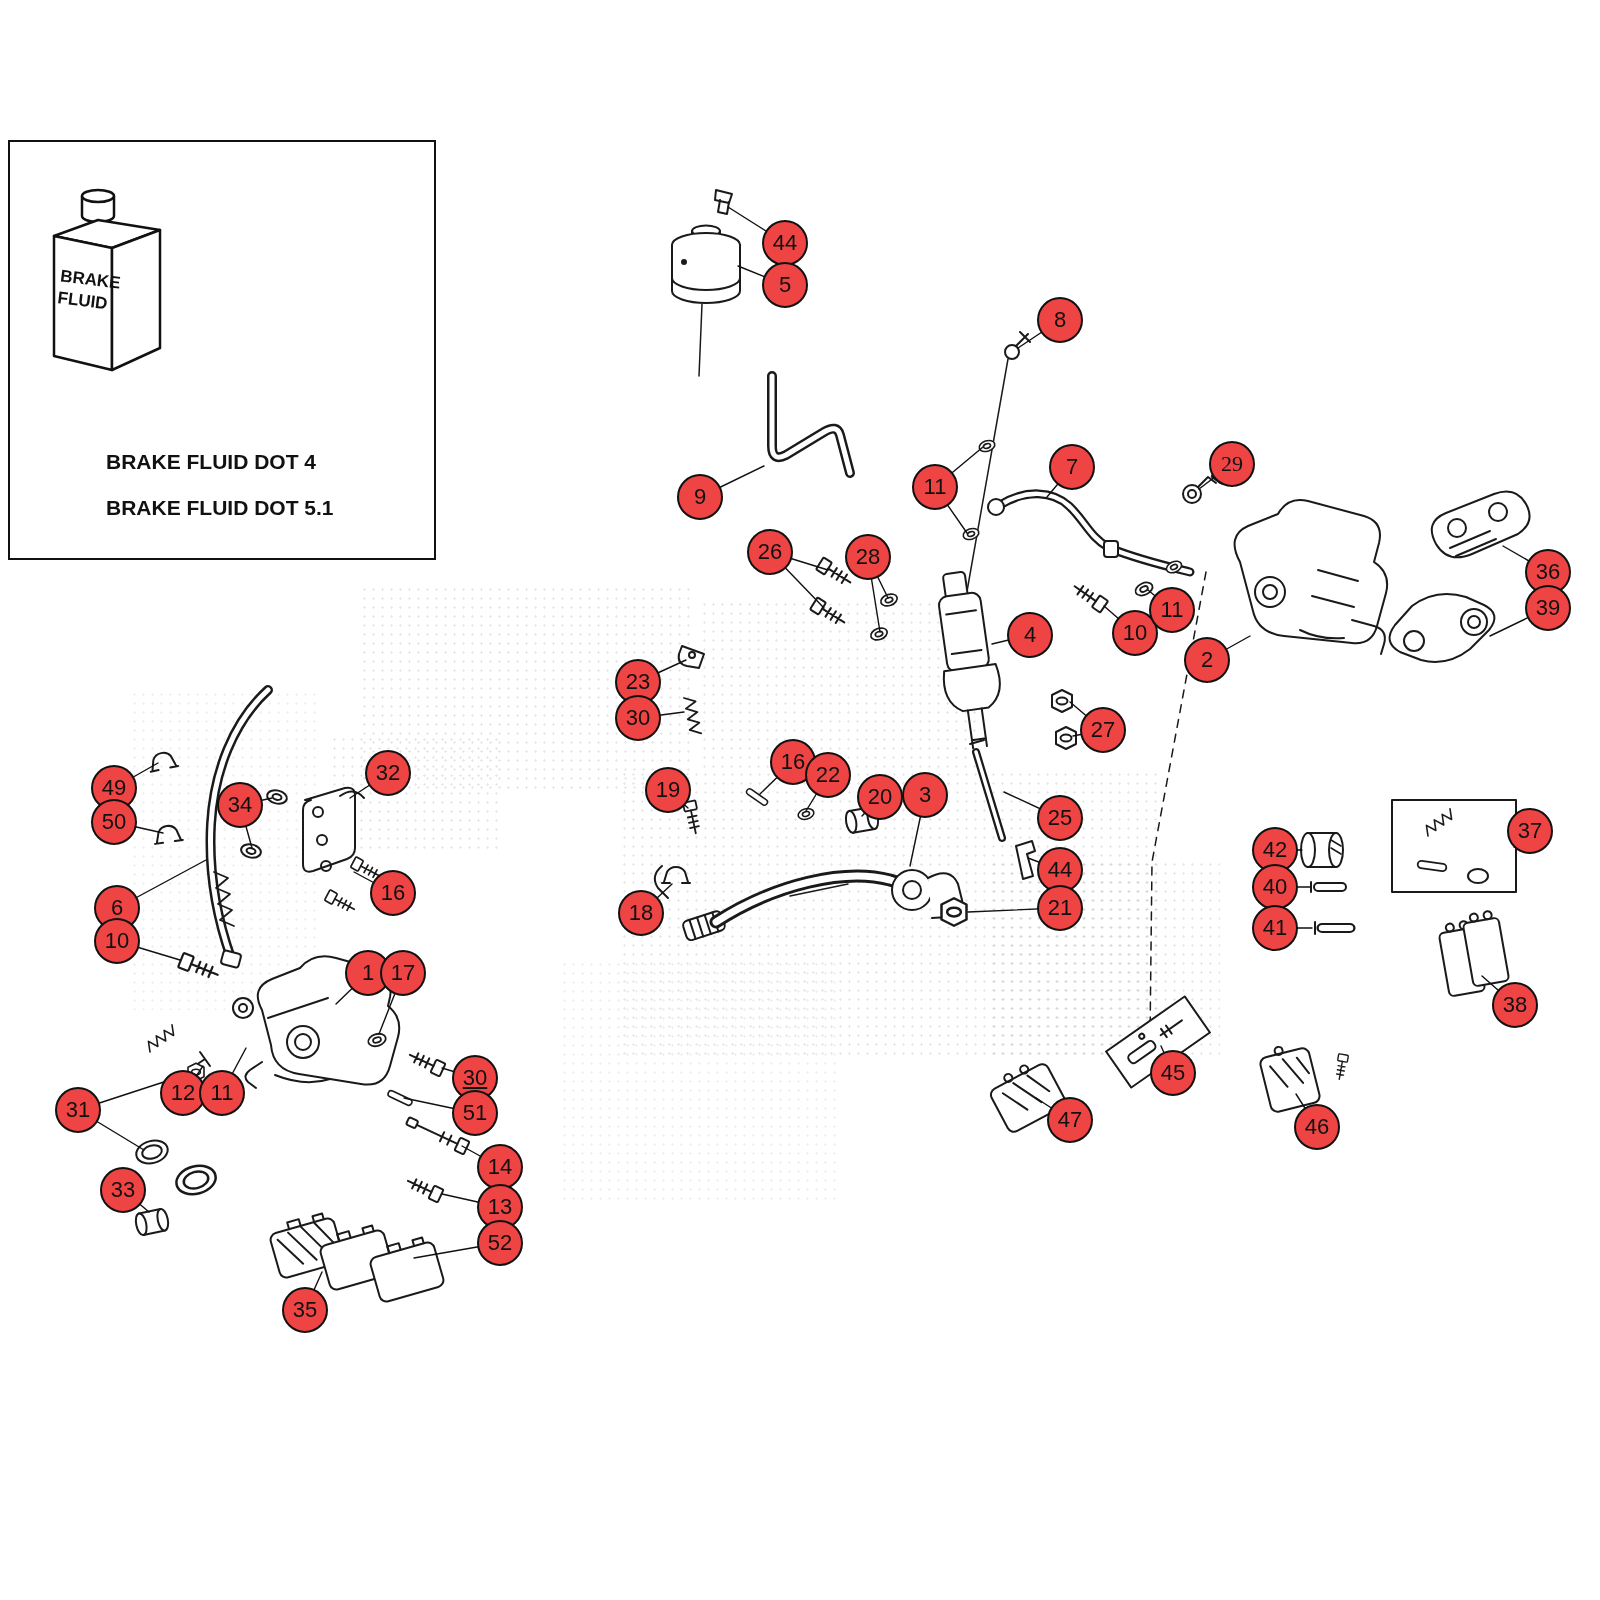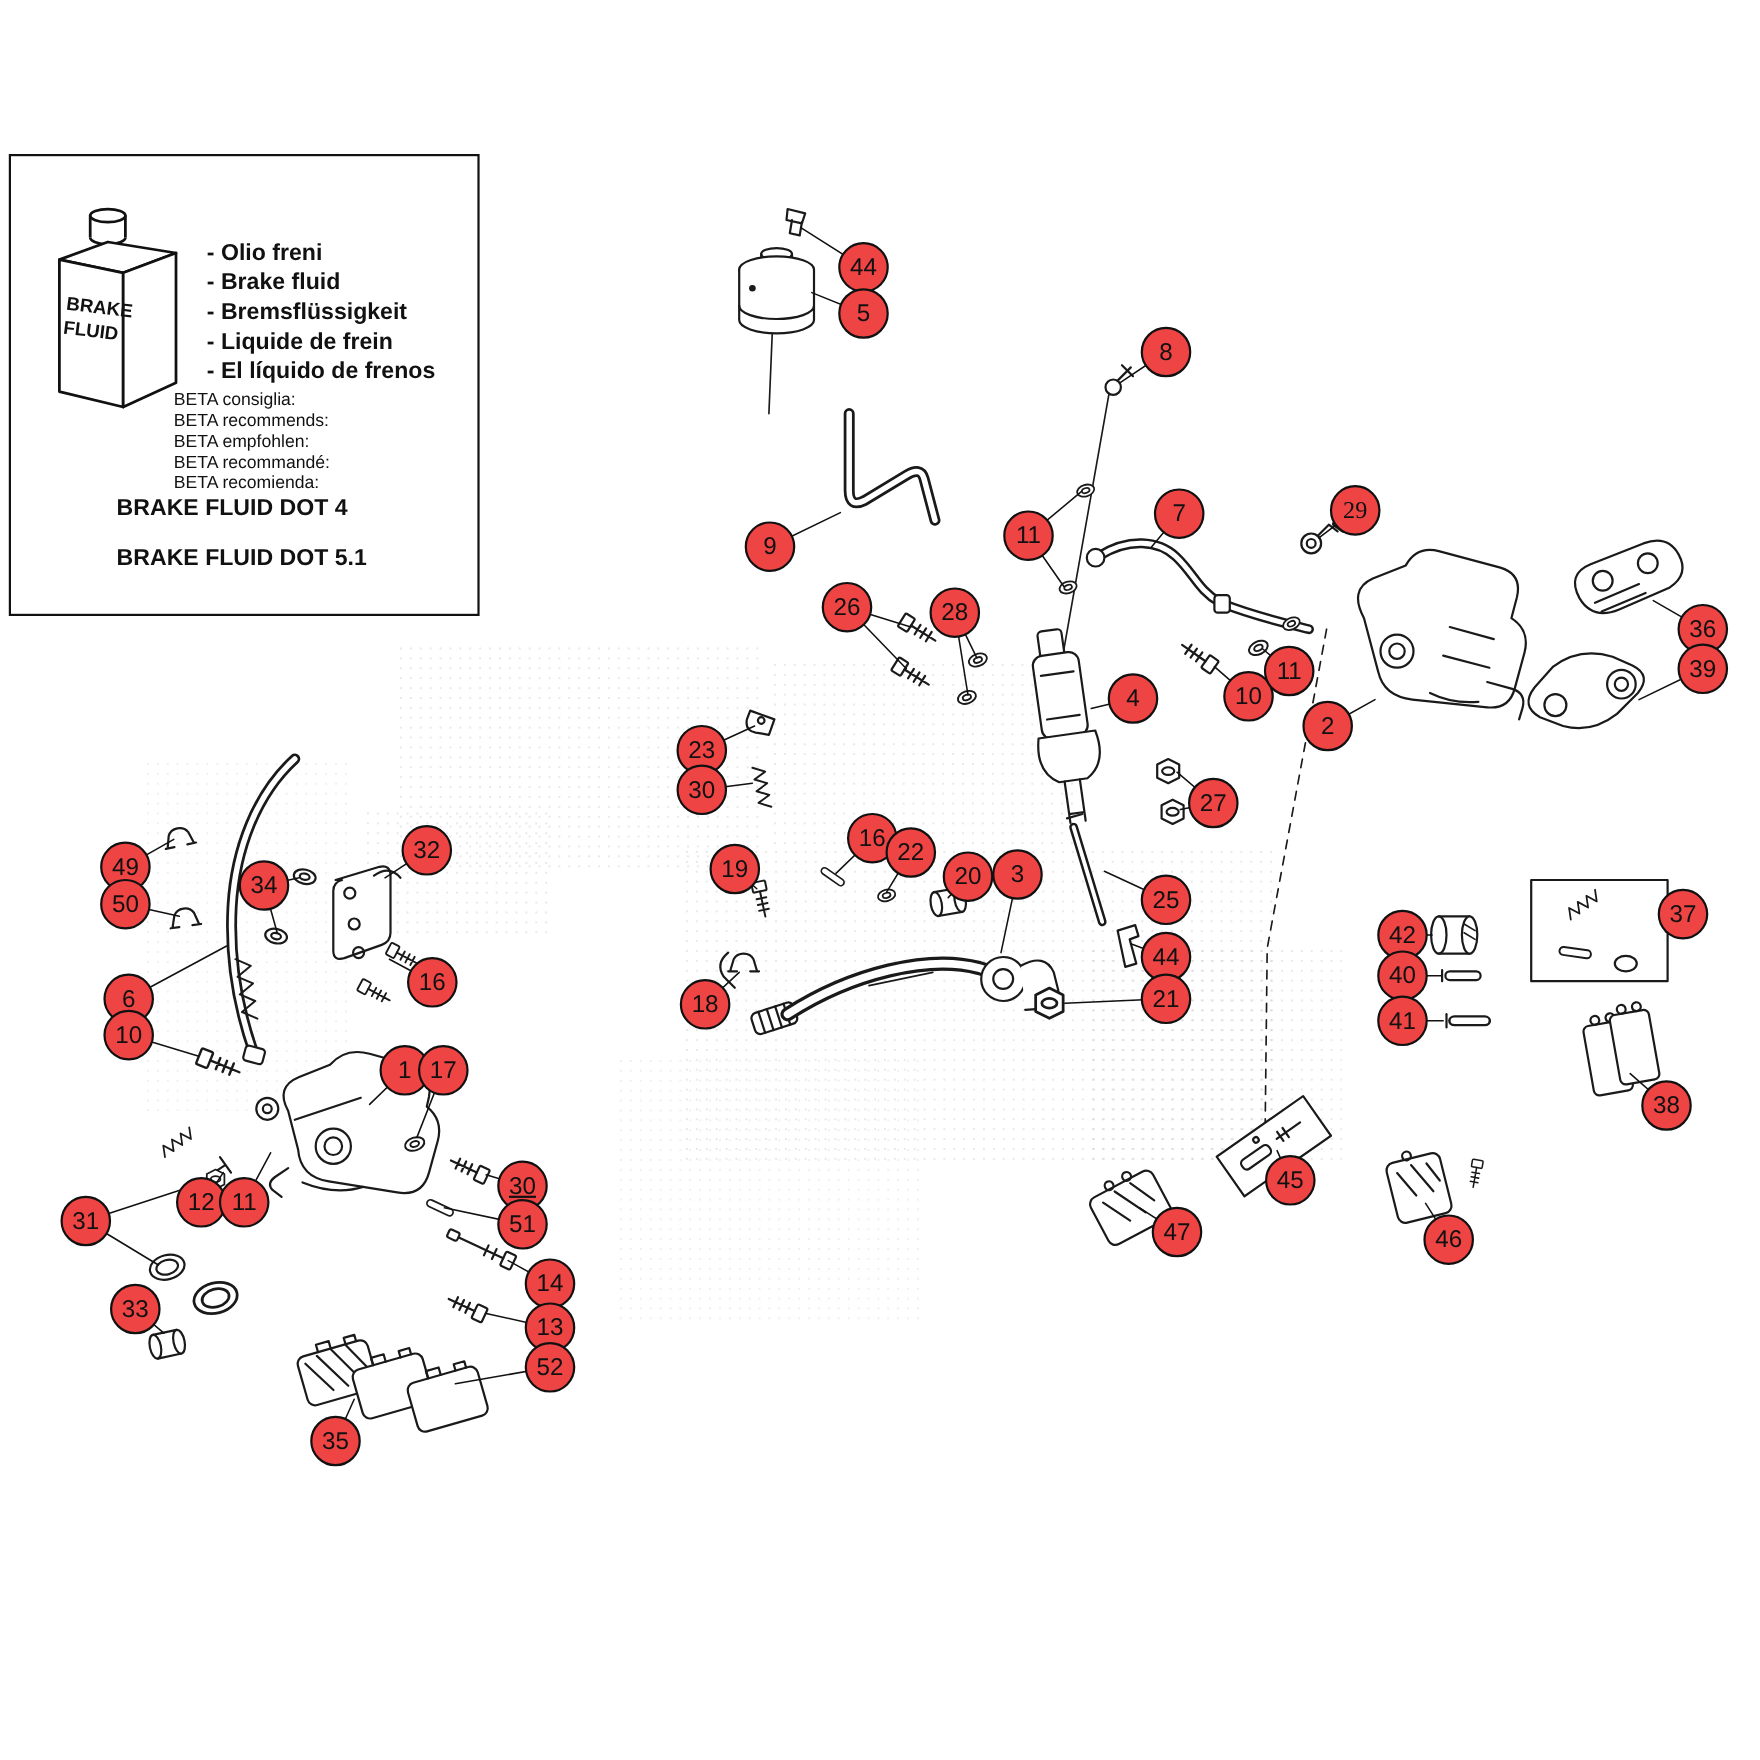--- a/index.html
+++ b/index.html
@@ -45,34 +45,20 @@
       <path d="M46,16 v20 M78,16 v20"></path>
       <path d="M46,36 a16,6 0 0 0 32,0"></path>
       <polygon points="18,56 62,40 124,50 76,68" fill="#fff"></polygon>
       <polygon points="18,56 76,68 76,190 18,176" fill="#fff"></polygon>
       <polygon points="76,68 124,50 124,168 76,190" fill="#fff"></polygon>
       <g transform="rotate(7 30 100)" fill="#111" stroke="none" style="font-family:'Liberation Sans',sans-serif;font-weight:700;font-size:17px;">
         <text x="24" y="102">BRAKE</text>
         <text x="24" y="124">FLUID</text>
       </g>
     </svg>
-    <div class="fluid-name-list">
-        <div class="fluid-name-line">- Olio freni</div>
-        <div class="fluid-name-line">- Brake fluid</div>
-        <div class="fluid-name-line">- Bremsflüssigkeit</div>
-        <div class="fluid-name-line">- Liquide de frein</div>
-        <div class="fluid-name-line">- El líquido de frenos</div>
-      </div>
-    <div class="beta-recommend-list">
-        <div class="beta-line">BETA consiglia:</div>
-        <div class="beta-line">BETA recommends:</div>
-        <div class="beta-line">BETA empfohlen:</div>
-        <div class="beta-line">BETA recommandé:</div>
-        <div class="beta-line">BETA recomienda:</div>
-      </div>
     <div class="dot-line dot4">BRAKE FLUID DOT 4</div>
     <div class="dot-line dot51">BRAKE FLUID DOT 5.1</div>
   </div>
 
   <svg id="diagram-svg" viewBox="0 0 1600 1600">
     <g stroke="#1a1a1a" stroke-width="2" fill="none" stroke-linecap="round" stroke-linejoin="round">
 
       <defs>
         <g id="sym-bolt">
             <rect x="-5" y="-7" width="10" height="14" rx="1.5" fill="#fff"></rect>

